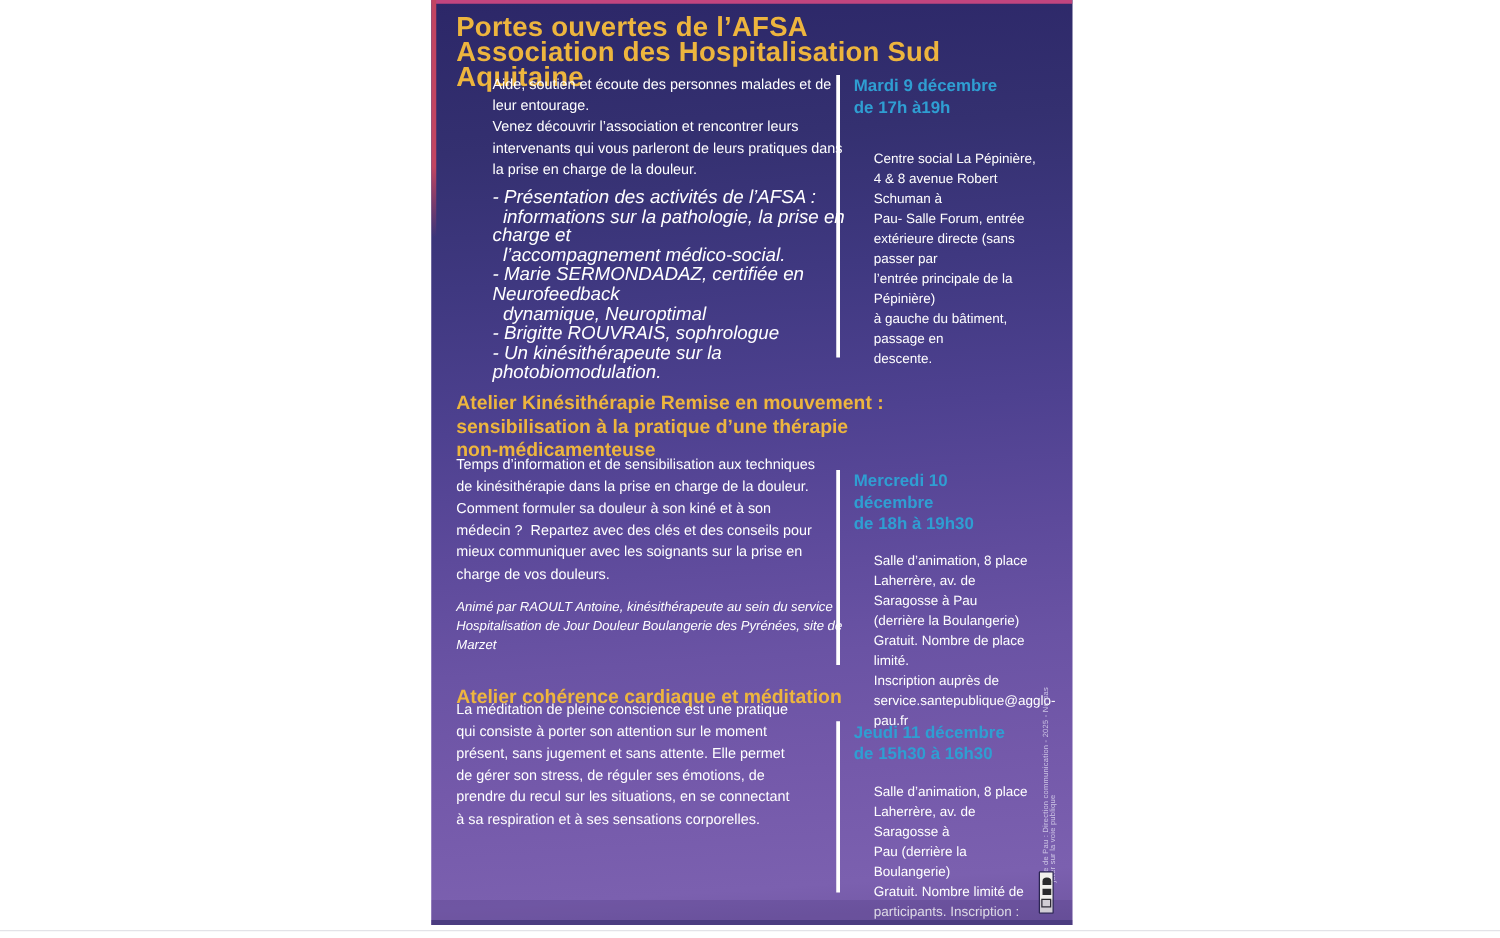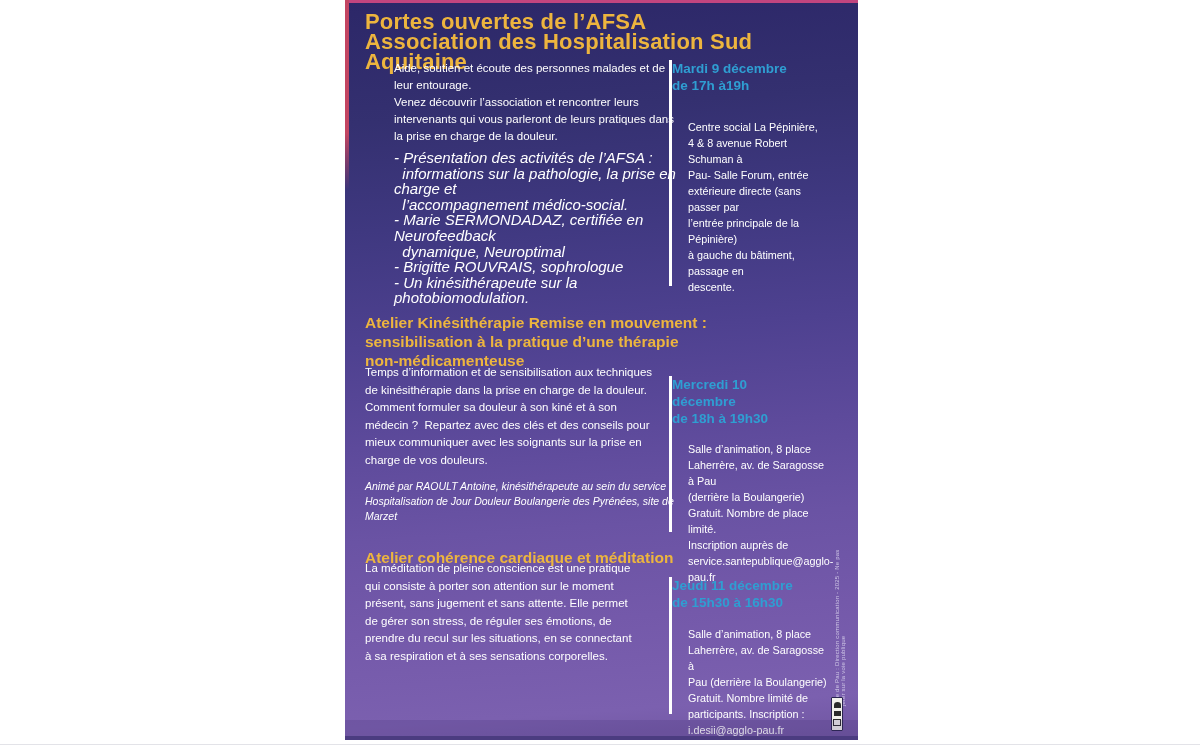--- a/index.html
+++ b/index.html
@@ -39,21 +39,21 @@
   .s1-left{top:60px;margin-left:29px;}
   .s2-left{top:364px;}
   .s3-left{top:560px;}
 
   .body-text{margin:0;font-size:11.5px;line-height:17px;color:#ffffff;}
   .s2-left .body-text,.s3-left .body-text{line-height:17.5px;}
   .bullets{margin:5px 0 0 0;font-size:15px;line-height:15.6px;font-style:italic;color:#ffffff;}
   .note{margin:10px 0 0 0;font-size:10.5px;line-height:15px;font-style:italic;color:#ffffff;}
 
   .col-right{position:absolute;left:324px;width:178px;box-sizing:border-box;
-    border-left:3px solid #ffffff;color:#ffffff;}
+    border-left:3px solid #ffffff;padding-left:11px;color:#ffffff;}
   .s1-right{top:60px;height:226px;}
   .s2-right{top:376px;height:156px;}
   .s3-right{top:577px;height:137px;}
 
   .date-heading{margin:0;font-size:13.5px;line-height:17px;font-weight:bold;color:#2f9ed2;}
   .venue{margin:16px;font-size:10.8px;line-height:16px;}
   .s1-right .venue{margin-top:25px;}
   .s2-right .venue{margin-top:14px;}
   .s3-right .venue{margin-top:15px;}
   .contact{margin-top:9px !important;}

